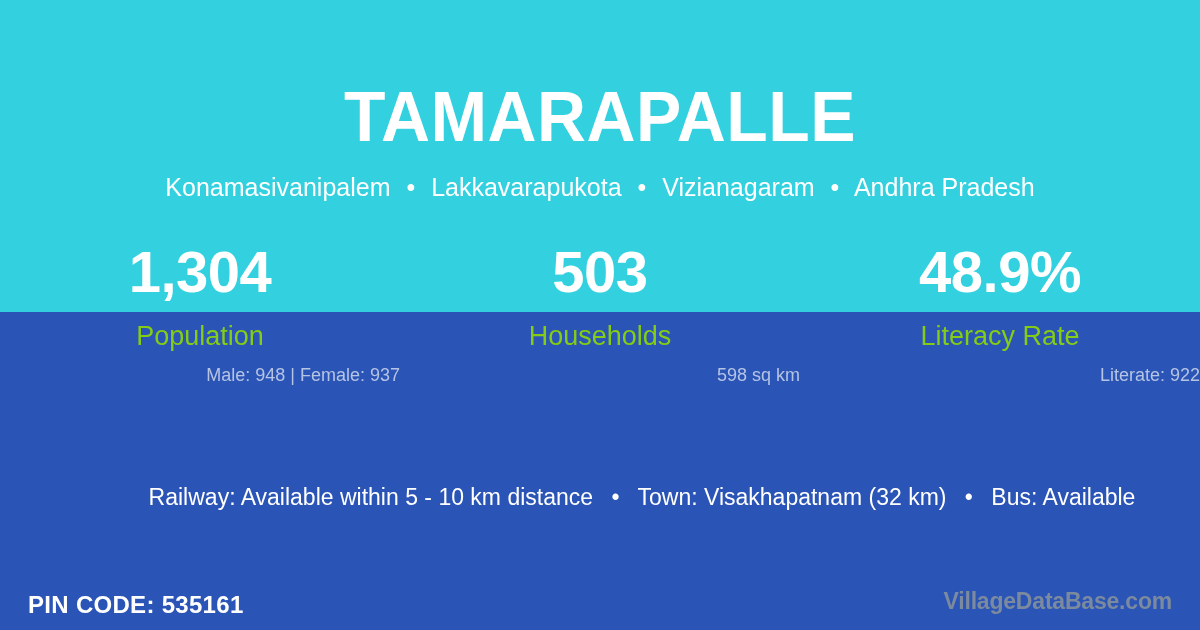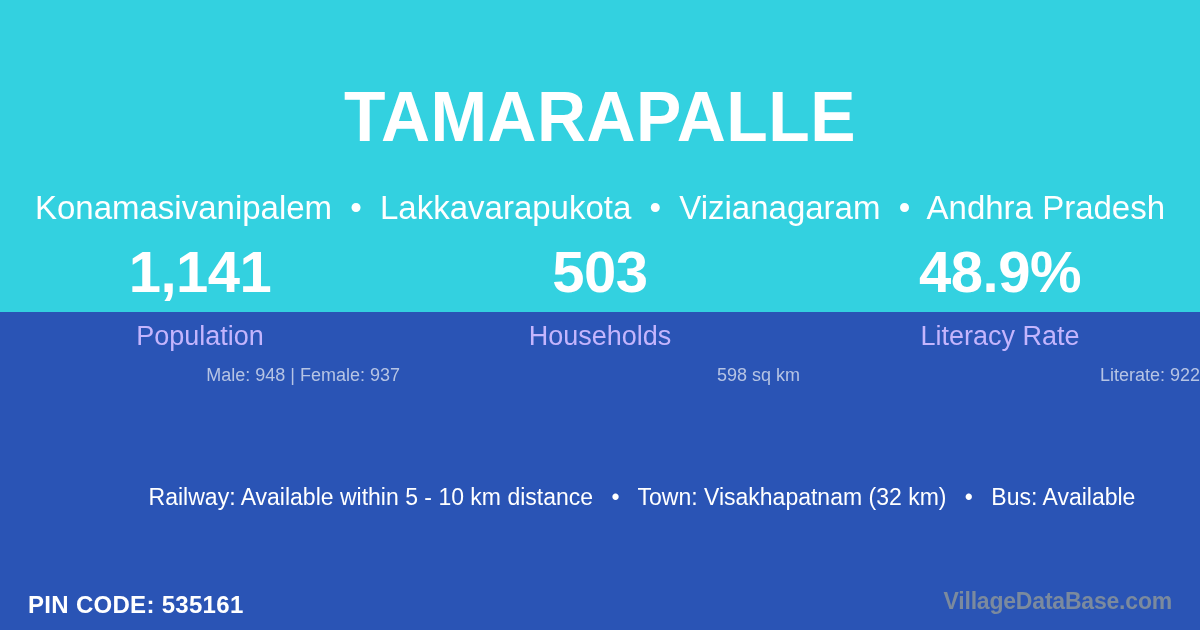--- a/index.html
+++ b/index.html
@@ -52,23 +52,23 @@
     padding-top: 82px;
     font-size: 70px;
     line-height: 1.0;
     font-weight: 700;
     letter-spacing: 0.5px;
     color: #ffffff;
     transform: scaleX(0.97);
     white-space: nowrap;
   }
   .village-subtitle {
-    margin: 16px;
+    margin: 0;
     padding-top: 23px;
-    font-size: 33px;
+    font-size: 25px;
     line-height: 1.0;
     font-weight: 400;
     color: #ffffff;
     white-space: nowrap;
   }
   .subtitle-sep {
     display: inline-block;
     padding: 0 9px;
     color: #ffffff;
   }
@@ -92,21 +92,21 @@
     font-weight: 700;
     color: #ffffff;
     letter-spacing: -0.5px;
     white-space: nowrap;
   }
   .stat-label {
     padding-top: 22px;
     font-size: 27px;
     line-height: 1.0;
     font-weight: 400;
-    color: #c4b5fd;
+    color: #84cc16;
     white-space: nowrap;
   }
   .stat-sub {
     padding-top: 16px;
     font-size: 18px;
     line-height: 1.0;
     font-weight: 400;
     color: #b6c4e4;
     white-space: nowrap;
     text-align: right;
@@ -181,21 +181,21 @@
       <span class="subtitle-sep">•</span>
       <span>Vizianagaram</span>
       <span class="subtitle-sep">•</span>
       <span>Andhra Pradesh</span>
     </div>
   </div>
 
   <div class="stats">
 
     <div class="stat">
-      <div class="stat-value">1,141</div>
+      <div class="stat-value">1,304</div>
       <div class="stat-label">Population</div>
       <div class="stat-sub">Male: 948 | Female: 937</div>
     </div>
 
     <div class="stat">
       <div class="stat-value">503</div>
       <div class="stat-label">Households</div>
       <div class="stat-sub">598 sq km</div>
     </div>
 

